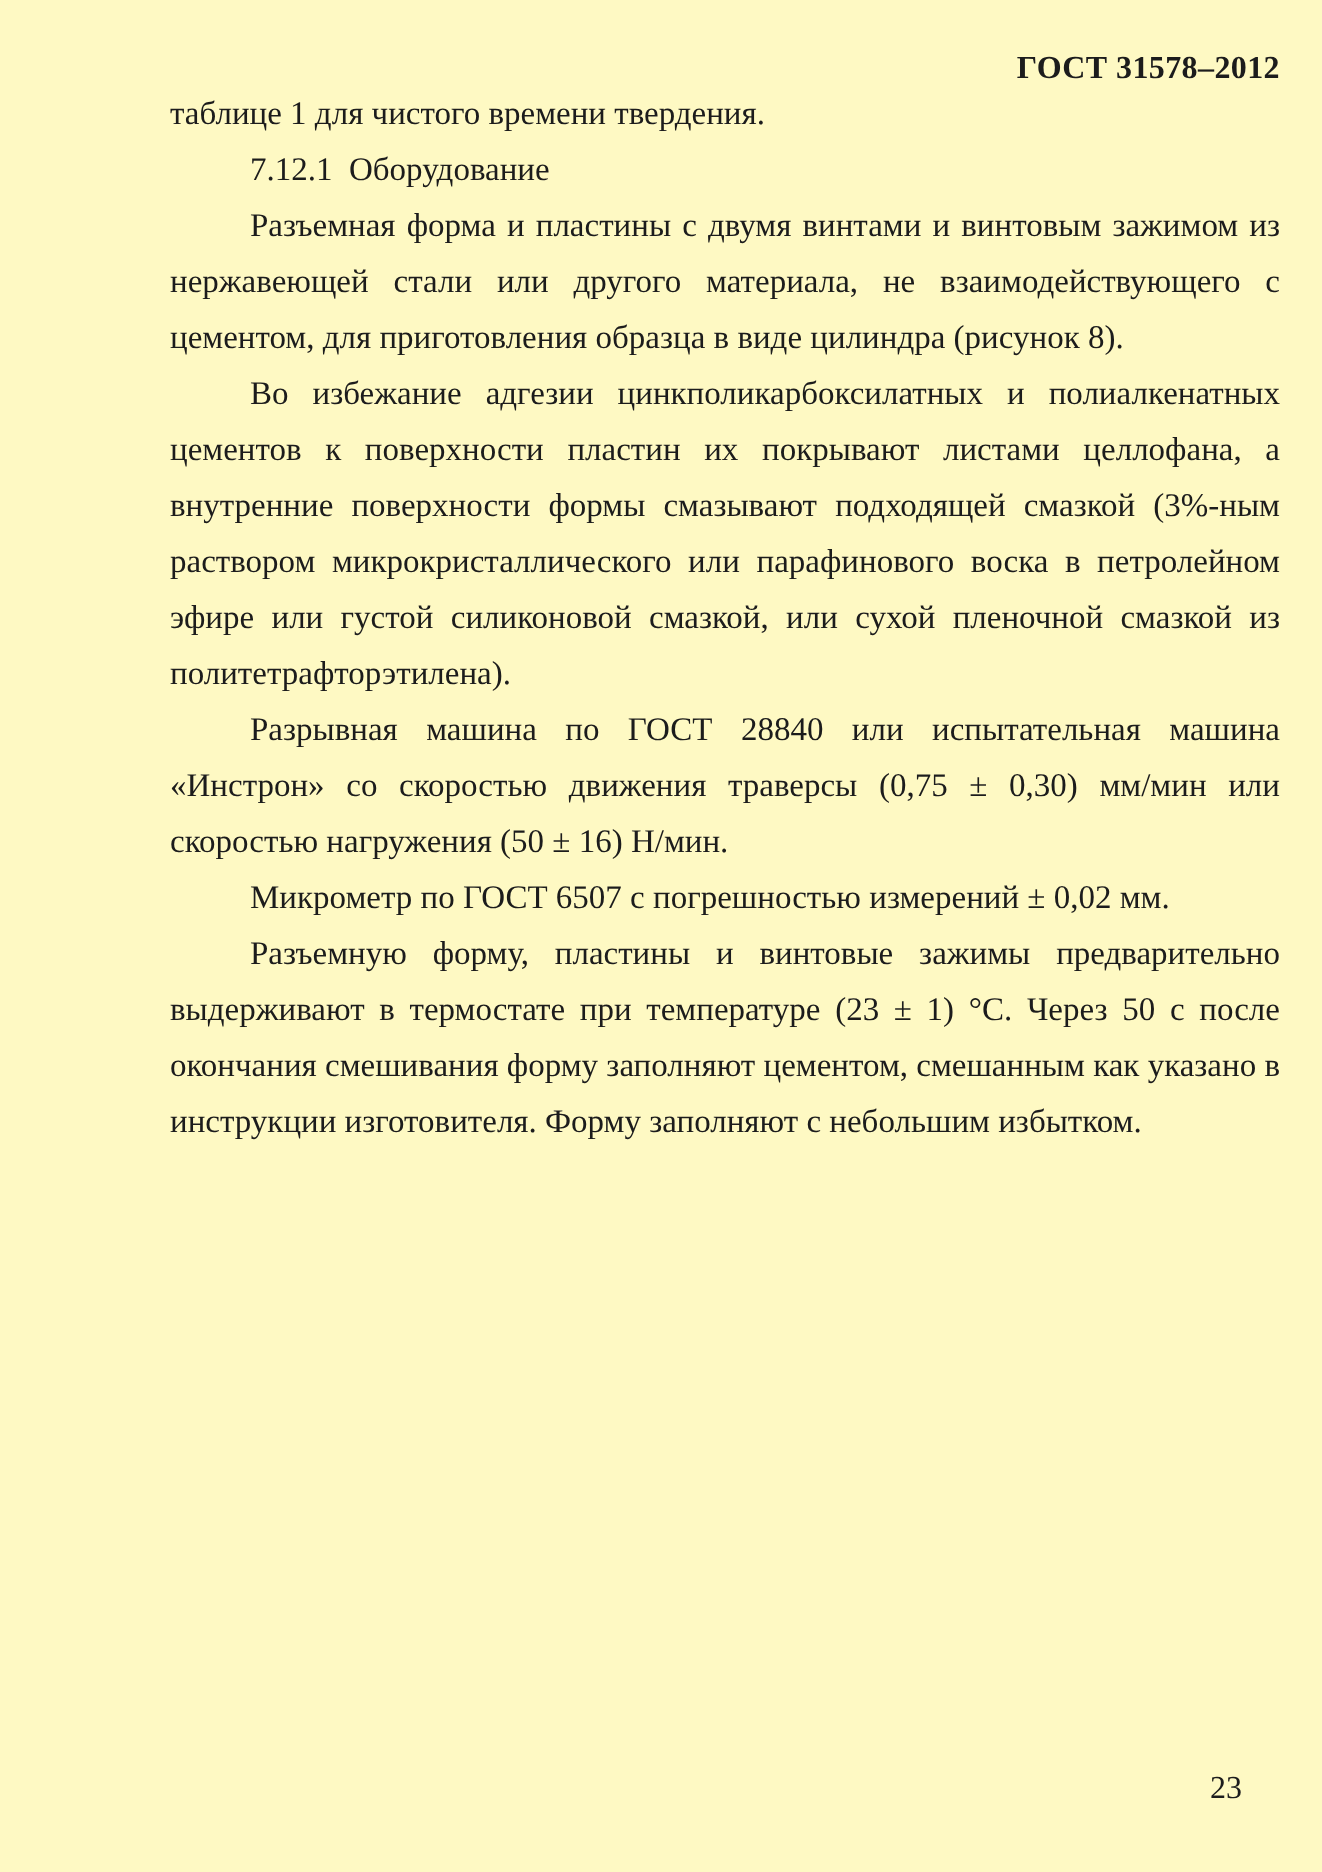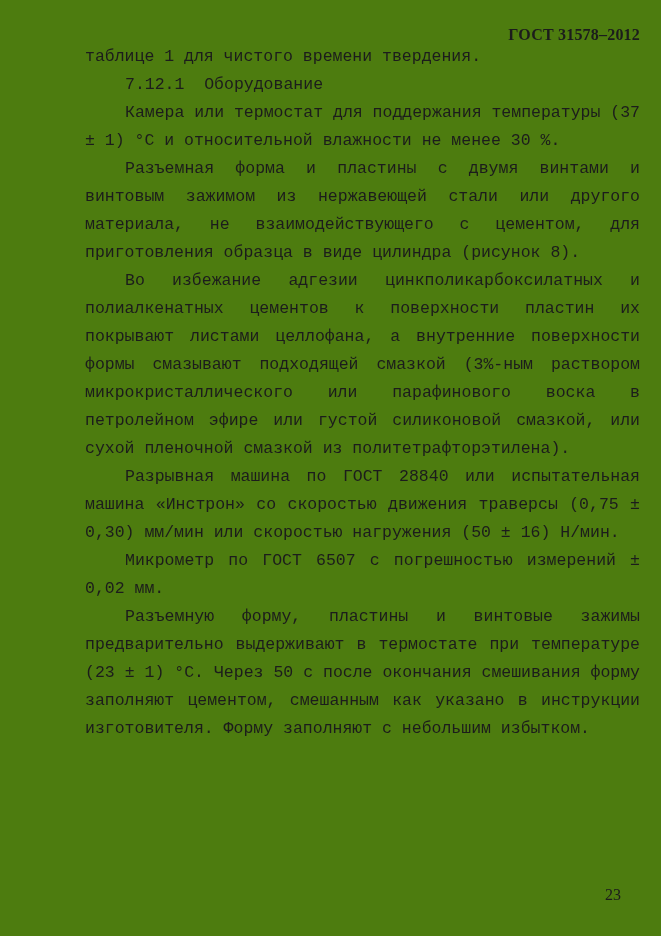--- a/index.html
+++ b/index.html
@@ -5,41 +5,40 @@
   html, body {
     margin: 0;
     padding: 0;
     background: #e9e9e9;
   }
   .page {
     position: relative;
     width: 661px;
     height: 936px;
     margin: 0 auto;
-    background: #4d7c0f;
+    background: #fef9c3;
     font-family: "Liberation Serif", "DejaVu Serif", serif;
     color: #1c1c1c;
     overflow: hidden;
   }
   .gost-header {
     position: absolute;
     top: 26px;
     right: 21px;
     font-size: 16px;
     font-weight: bold;
     letter-spacing: 0.2px;
   }
   .content {
     position: absolute;
     top: 43px;
     left: 85px;
     width: 555px;
     font-size: 16.5px;
     line-height: 28px;
-    font-family: Liberation Mono, monospace;
   }
   .para {
     margin: 0;
     text-align: justify;
     text-align-last: left;
     text-indent: 40px;
   }
   .para.no-indent {
     text-indent: 0;
     text-align: left;
@@ -64,21 +63,20 @@
 
   <div class="gost-header">ГОСТ 31578–2012</div>
 
   <div class="content">
 
     <p class="para no-indent">таблице 1 для чистого времени твердения.</p>
 
 
     <p class="para heading">7.12.1&nbsp; Оборудование</p>
 
-    <p class="para">Камера или термостат для поддержания температуры (37 ± 1) °С и относительной влажности не менее 30 %.</p>
 
     <p class="para">Разъемная форма и пластины с двумя винтами и винтовым зажимом из нержавеющей стали или другого материала, не взаимодействующего с цементом, для приготовления образца в виде цилиндра (рисунок 8).</p>
 
     <p class="para">Во избежание адгезии цинкполикарбоксилатных и полиалкенатных цементов к поверхности пластин их покрывают листами целлофана, а внутренние поверхности формы смазывают подходящей смазкой (3%-ным раствором микрокристаллического или парафинового воска в петролейном эфире или густой силиконовой смазкой, или сухой пленочной смазкой из политетрафторэтилена).</p>
 
     <p class="para">Разрывная машина по ГОСТ 28840 или испытательная машина «Инстрон» со скоростью движения траверсы (0,75 ± 0,30) мм/мин или скоростью нагружения (50 ± 16) Н/мин.</p>
 
     <p class="para">Микрометр по ГОСТ 6507 с погрешностью измерений ± 0,02 мм.</p>
 
 

